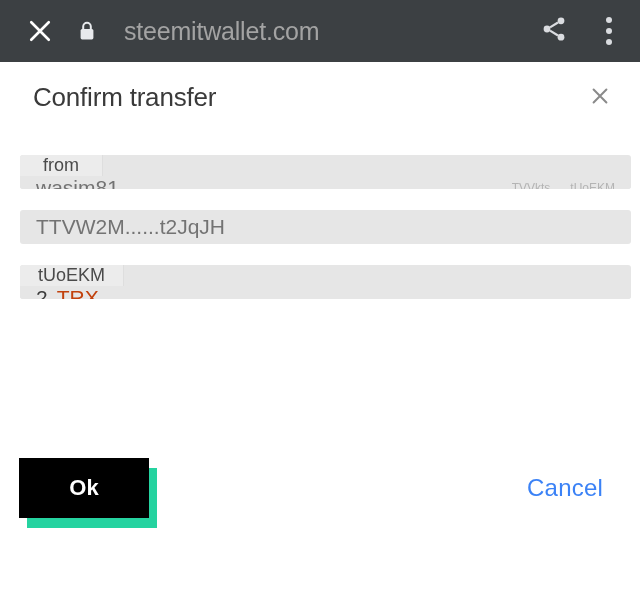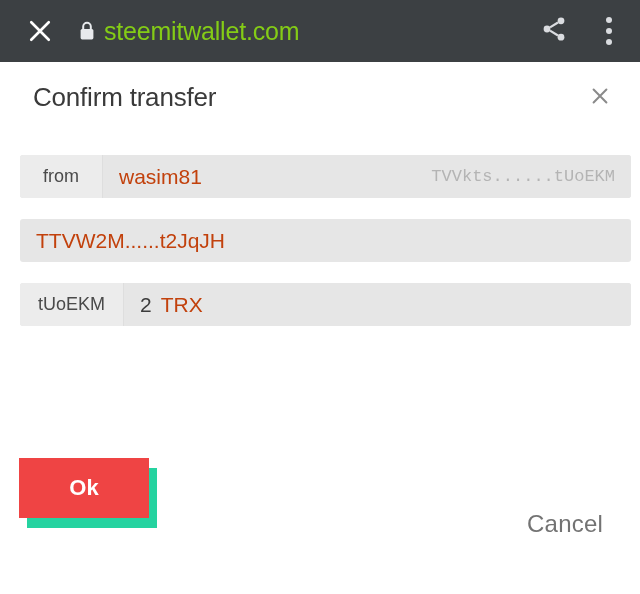--- a/index.html
+++ b/index.html
@@ -45,24 +45,24 @@
   }
   #lock-icon {
     display: flex;
     align-items: center;
     justify-content: center;
     width: 26px;
     height: 26px;
     flex: none;
   }
   #url-text {
-    color: #84cc16;
+    color: #a3a3a3;
     font-size: 25px;
     letter-spacing: -0.2px;
-    margin-left: 4px;
+    margin-left: 24px;
     white-space: nowrap;
     overflow: hidden;
   }
 
   #share-button {
     width: 52px;
     height: 62px;
     display: flex;
     align-items: center;
     justify-content: center;
@@ -127,25 +127,26 @@
   
   #fields {
     position: absolute;
     left: 20px;
     top: 93px;
     width: 611px;
   }
   .field-row {
     display: flex;
     align-items: stretch;
-    height: 43px;
+    height: 34px;
     margin-bottom: 21px;
     border-radius: 3px;
     overflow: hidden;
     background: #e6e6e6;
+    flex-direction: column;
   }
   .field-label {
     background: #ececec;
     color: #4a4a4a;
     font-size: 18px;
     display: flex;
     align-items: center;
     justify-content: center;
     flex: none;
     border-right: 1px solid #dedede;
@@ -158,29 +159,28 @@
   .field-value {
     flex: 1 1 auto;
     background: #e6e6e6;
     display: flex;
     align-items: center;
     padding: 0 16px;
     min-width: 0;
   }
   .value-main {
     font-size: 21px;
-    color: #c2410c;
+    color: #737373;
     white-space: nowrap;
   }
   .value-secondary {
     margin-left: auto;
-    font-size: 17px;
+    font-size: 12px;
     color: #b4b4b4;
     white-space: nowrap;
-    font-family: Liberation Mono, monospace;
   }
   .amount-number { font-size: 21px; color: #3b3b3b; }
   .amount-unit { font-size: 21px; color: #c2410c; margin-left: 9px; }
 
   
   #actions {
     position: absolute;
     left: 0;
     top: 390px;
     width: 640px;
@@ -200,44 +200,43 @@
     width: 130px;
     height: 60px;
     background: #25d3a0;
   }
   #ok-button {
     position: absolute;
     left: 0;
     top: 0;
     width: 130px;
     height: 60px;
-    background: #ef4444;
+    background: #000000;
     border: none;
     color: #ffffff;
     font-family: "Liberation Sans", sans-serif;
     font-size: 22px;
     font-weight: bold;
     cursor: pointer;
     display: flex;
     align-items: center;
     justify-content: center;
   }
   #cancel-button {
     position: absolute;
     right: 33px;
     top: 16px;
     background: none;
     border: none;
-    color: #737373;
+    color: #3b82f6;
     font-family: "Liberation Sans", sans-serif;
     font-size: 24px;
     letter-spacing: 0.2px;
     cursor: pointer;
     padding: 6px 4px;
-    margin-top: 36px;
   }
 </style>
 </head>
 <body>
 
 <div id="browser-bar">
 
   <div id="close-tab-button">
     <span>
       <svg width="30" height="30" viewBox="0 0 24 24" aria-hidden="true">

